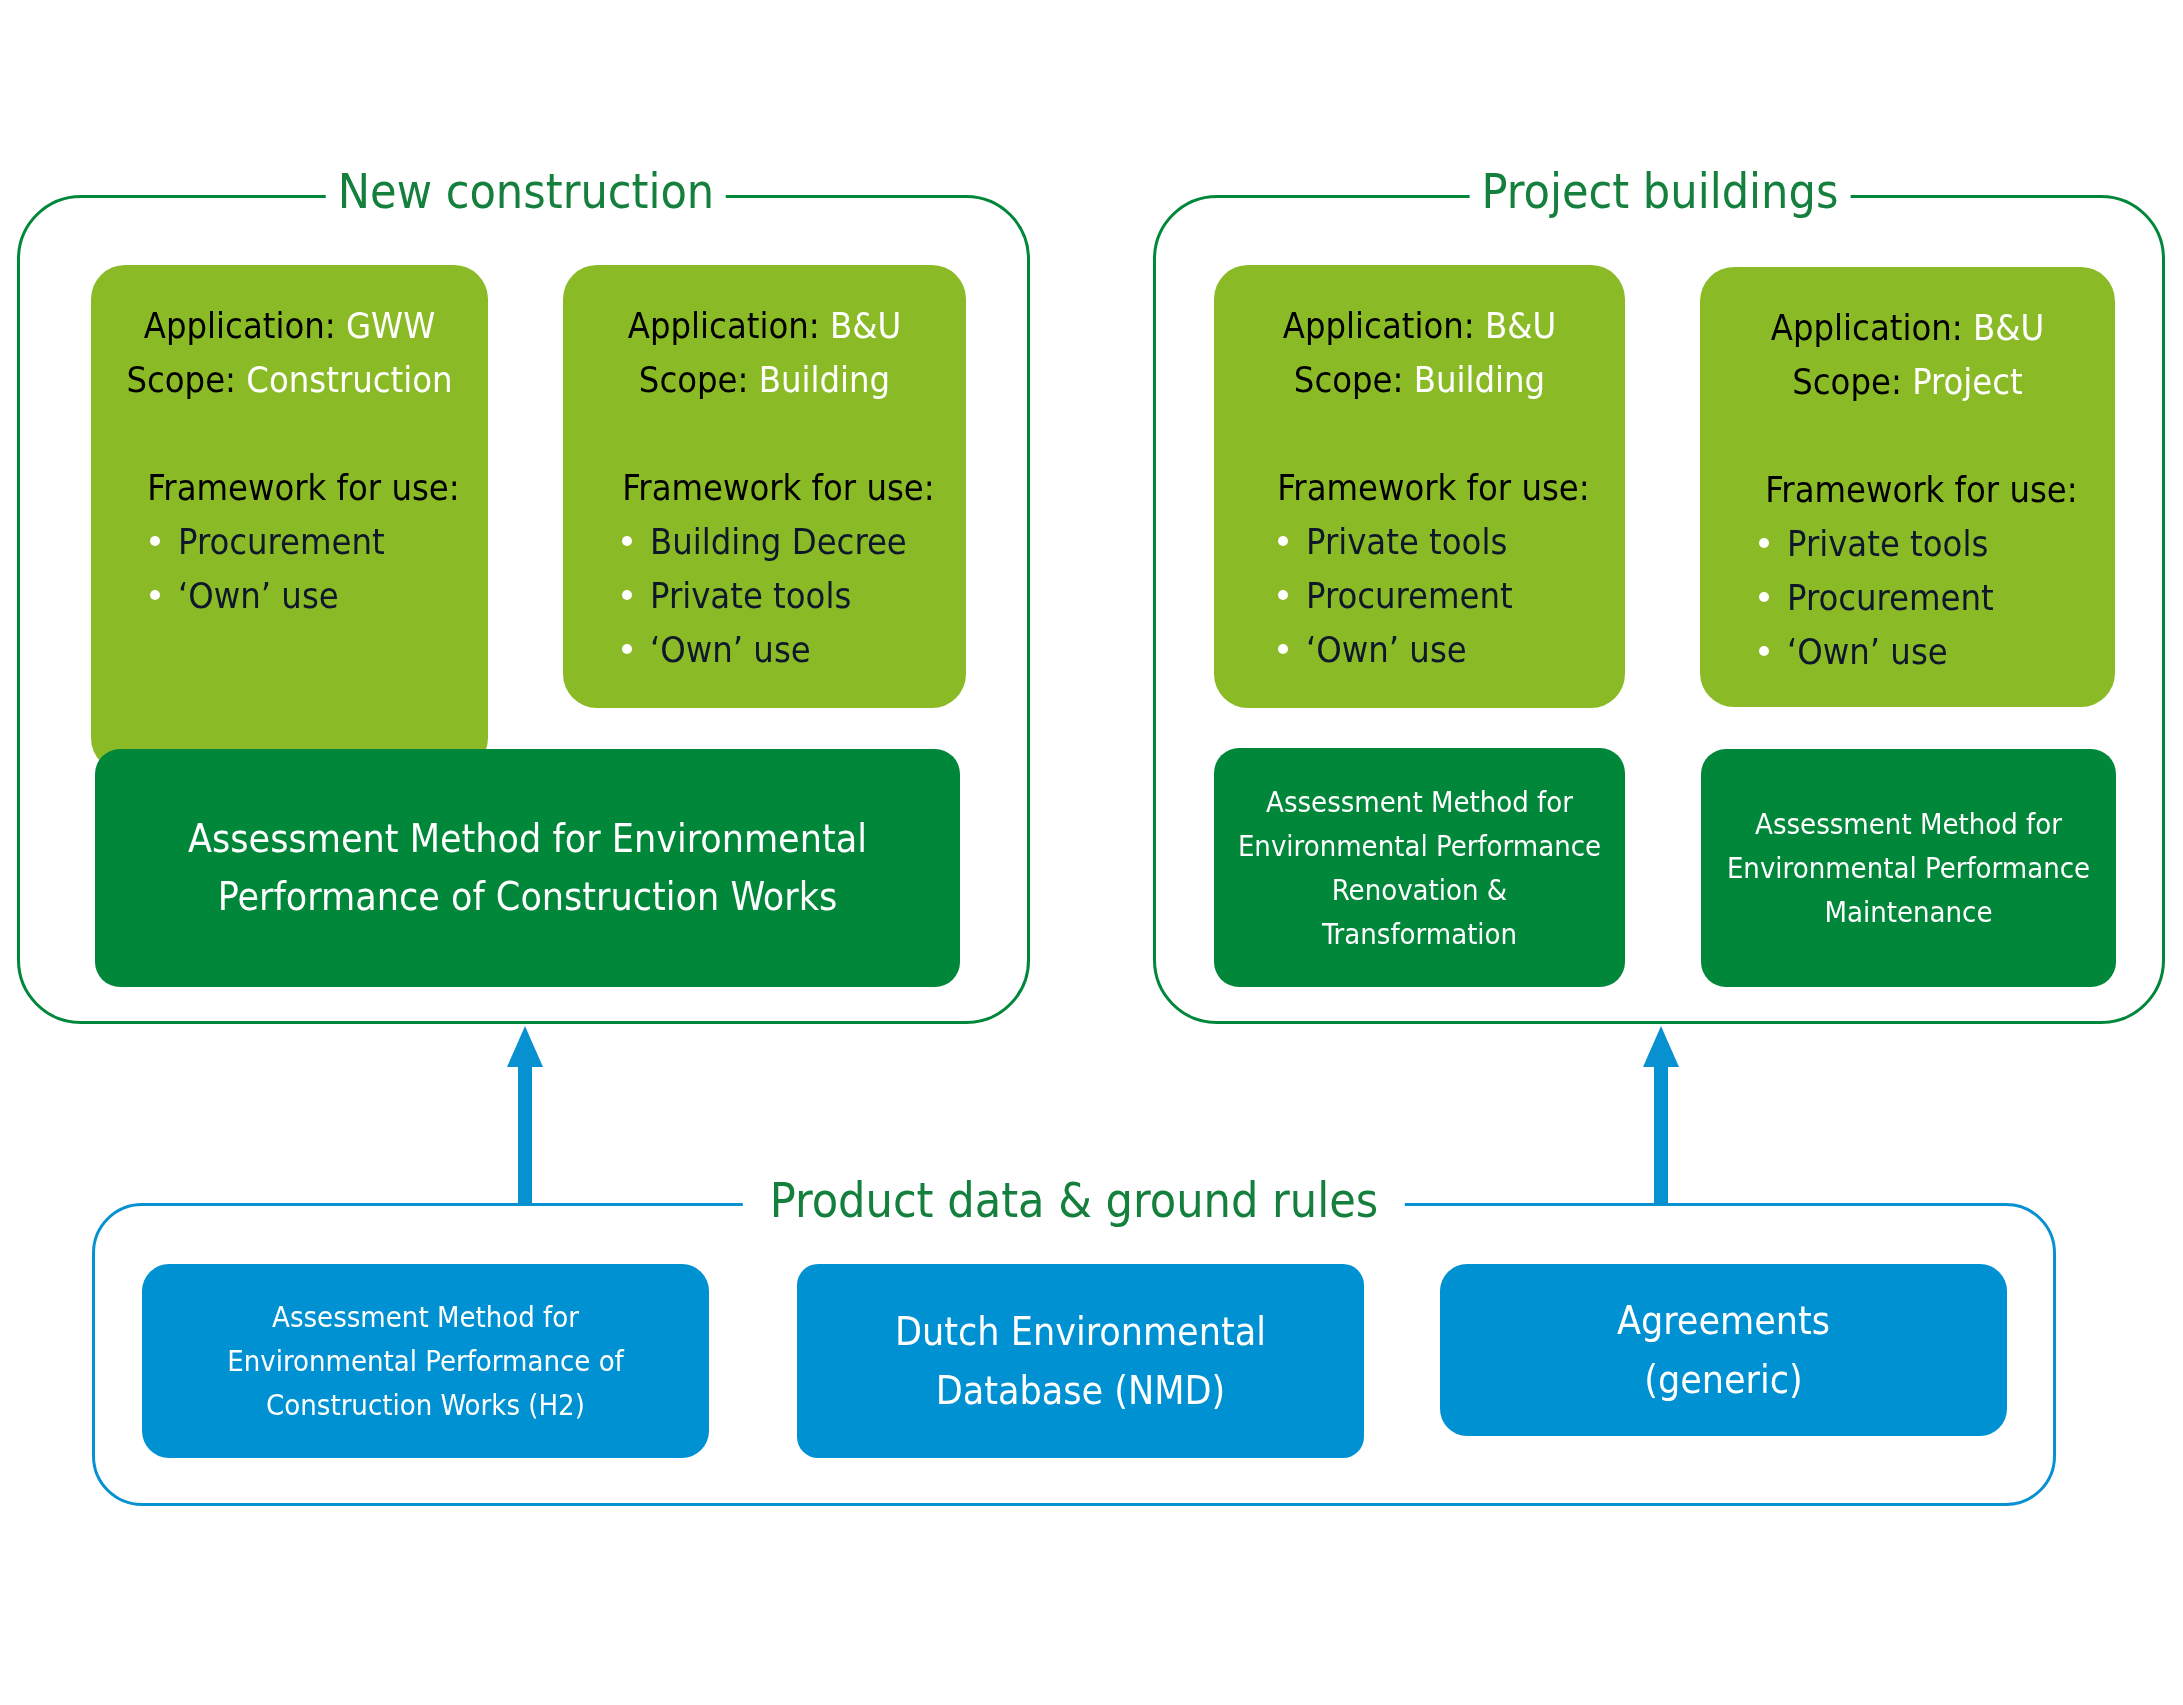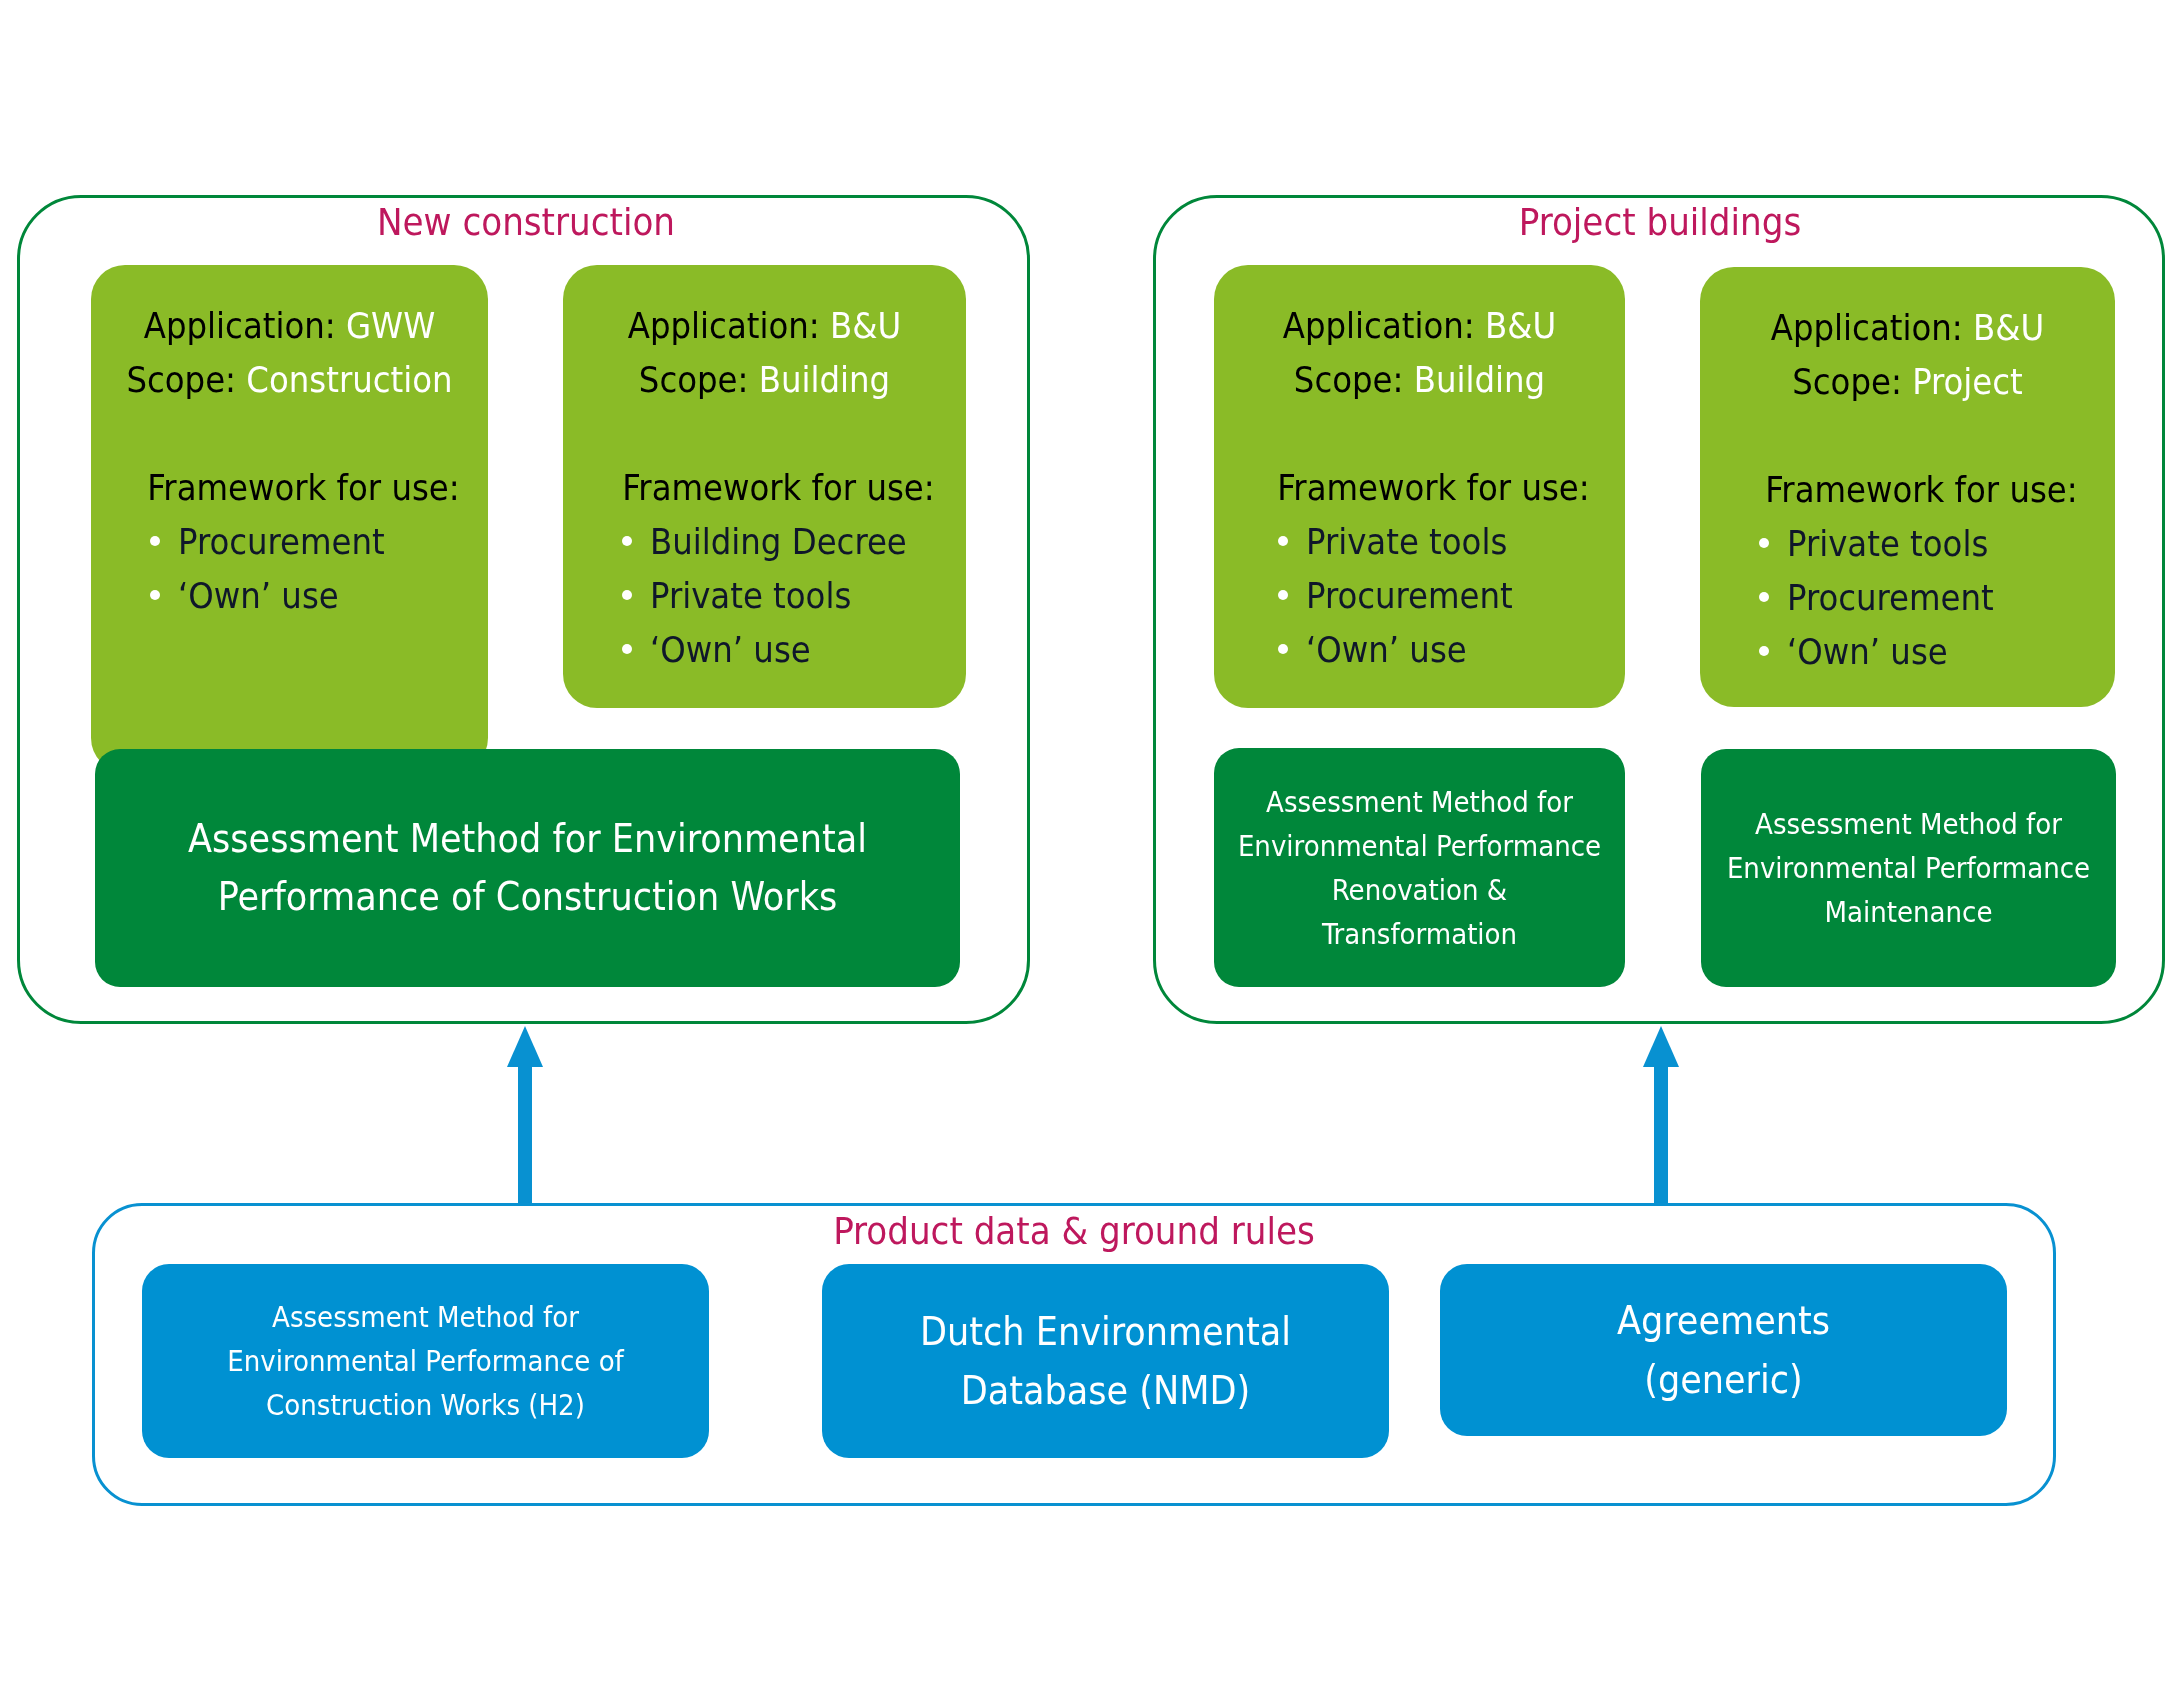--- a/index.html
+++ b/index.html
@@ -1,22 +1,22 @@
 <!DOCTYPE html>
 <html style="font-size:7.3px"><head>
 <meta charset="utf-8">
 <style>
   html, body { margin:0; padding:0; background:#ffffff; }
   body { width:2183px; height:1706px; position:relative; overflow:hidden;
          font-family:"DejaVu Sans Condensed","DejaVu Sans","Liberation Sans",sans-serif; }
   .abs { position:absolute; box-sizing:border-box; }
   .group-green { border:3.2px solid #00873a; border-radius:64px; }
   .group-blue { border:3.2px solid #0891d1; border-radius:50px; }
-  .group-title { position:absolute; background:#fff; color:#be185d; font-size:38px;
-                 padding:0 12px; white-space:nowrap; transform:translate(-50%,-50%); line-height:1;margin-top:31px; }
+  .group-title { position:absolute; background:#fff; color:#15803d; font-size:48px;
+                 padding:0 12px; white-space:nowrap; transform:translate(-50%,-50%); line-height:1; }
   .lightbox { background:#8abb27; border-radius:34px; display:flex; flex-direction:column;
               align-items:center; padding-top:34px; }
   .lightbox .line { font-size:36px; line-height:54px; color:#000; white-space:nowrap; }
   .lightbox .val { color:#ffffff; }
   .lightbox .fw { margin-top:54px;margin-left:28px; }
   .lightbox ul { list-style:none; margin:0; padding:0; align-self:flex-start; }
   .lightbox li { font-size:36px; line-height:54px; color:#0f172a; white-space:nowrap; }
   .lightbox li .dot { display:inline-block; width:10px; height:10px; border-radius:50%;
                       background:#fff; margin-right:18px; vertical-align:middle; position:relative; top:-2.7px; }
   .darkbox { background:#00873a; border-radius:25px; display:flex; align-items:center;
@@ -131,21 +131,21 @@
 <div class="arrow-head" style="left:1643px; top:1026px;"></div>
 
 <div class="abs group-blue" style="left:92px; top:1203px; width:1964px; height:303px;"></div>
 <div class="group-title" style="left:1074px; top:1200px; padding:0 27px;">Product data &amp; ground rules</div>
 
 <div class="abs bluebox small" style="left:142px; top:1264px; width:567px; height:194px;">
   <span class="txt">Assessment Method for
 Environmental Performance of
 Construction Works (H2)</span>
 </div>
-<div class="abs bluebox big" style="left:822px; top:1264px; width:567px; height:194px;">
+<div class="abs bluebox big" style="left:797px; top:1264px; width:567px; height:194px;border-radius:21px;">
   <span class="txt">Dutch Environmental
 Database (NMD)</span>
 </div>
 <div class="abs bluebox big" style="left:1440px; top:1264px; width:567px; height:172px;">
   <span class="txt">Agreements
 (generic)</span>
 </div>
 
 
 </body></html>

